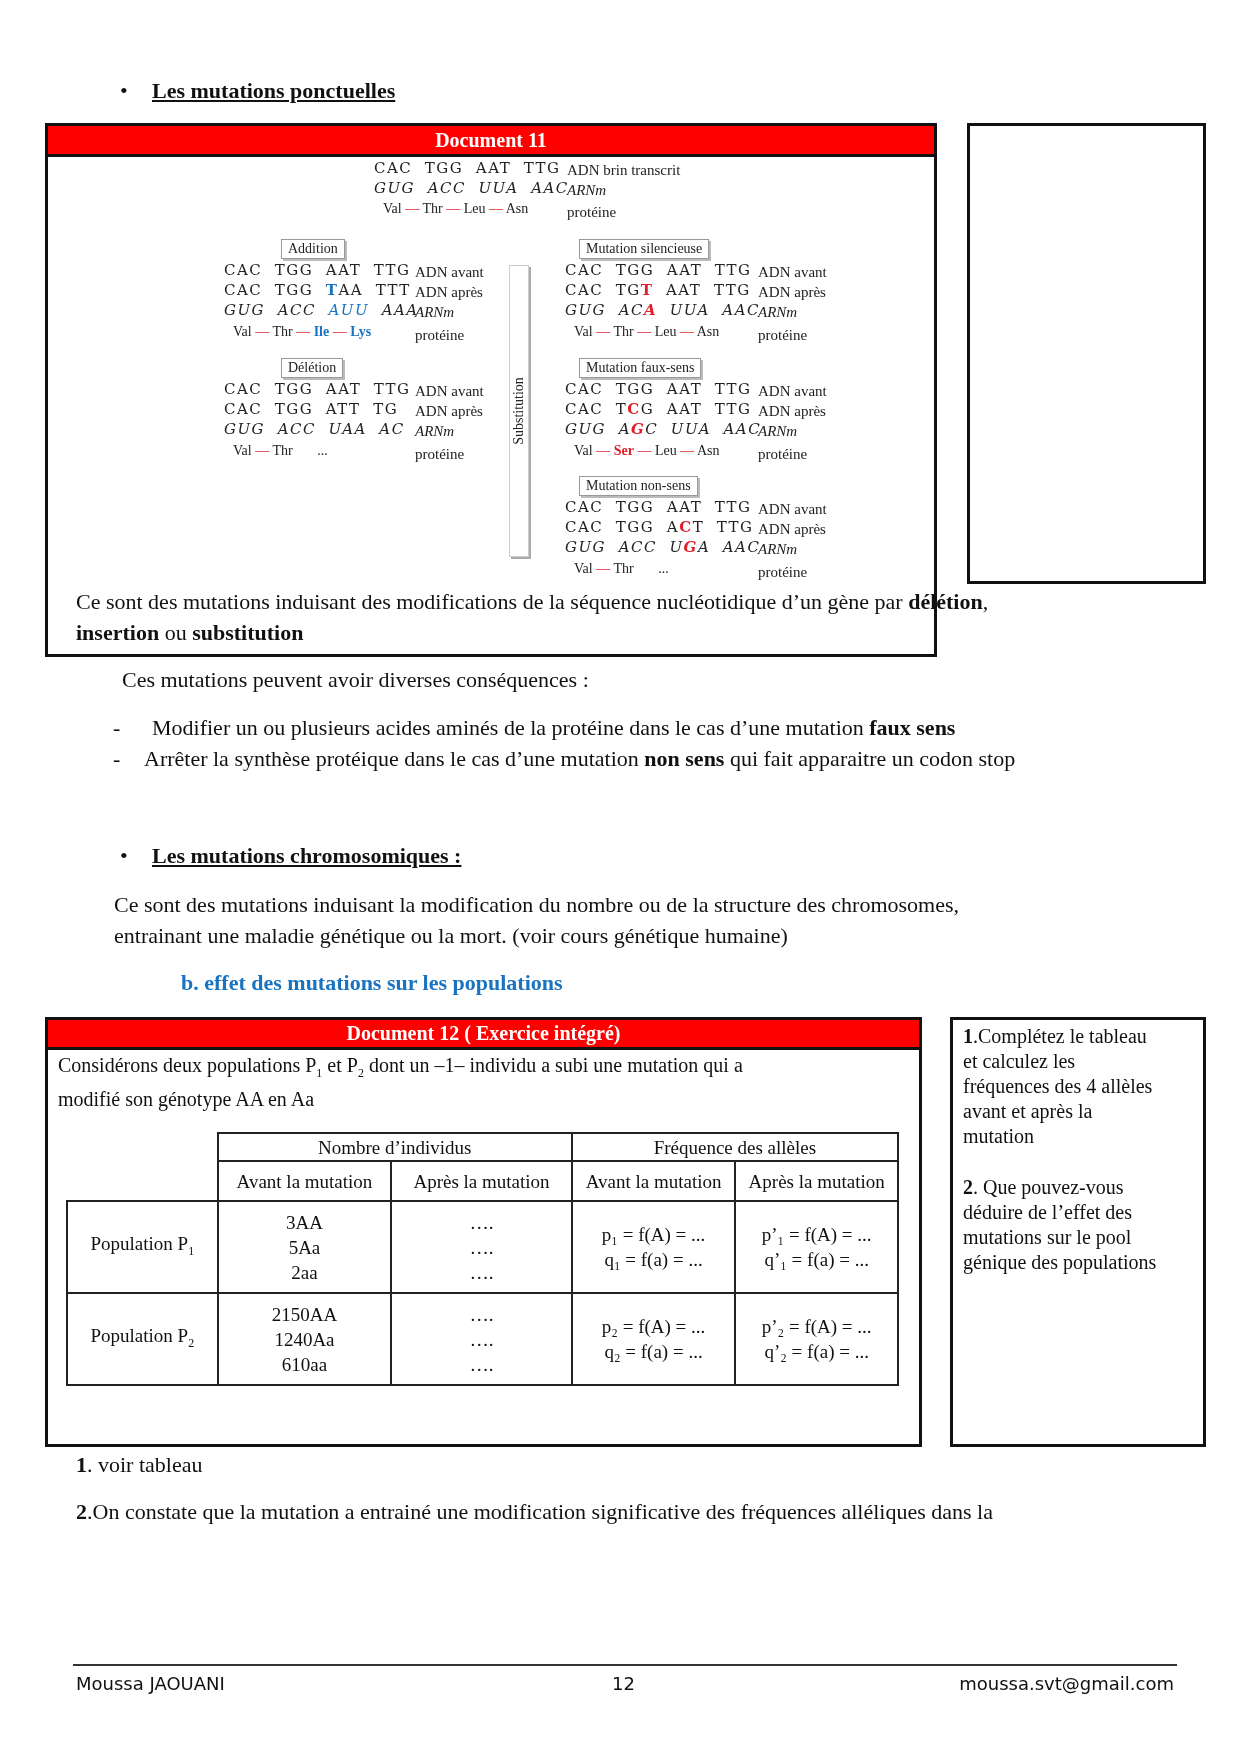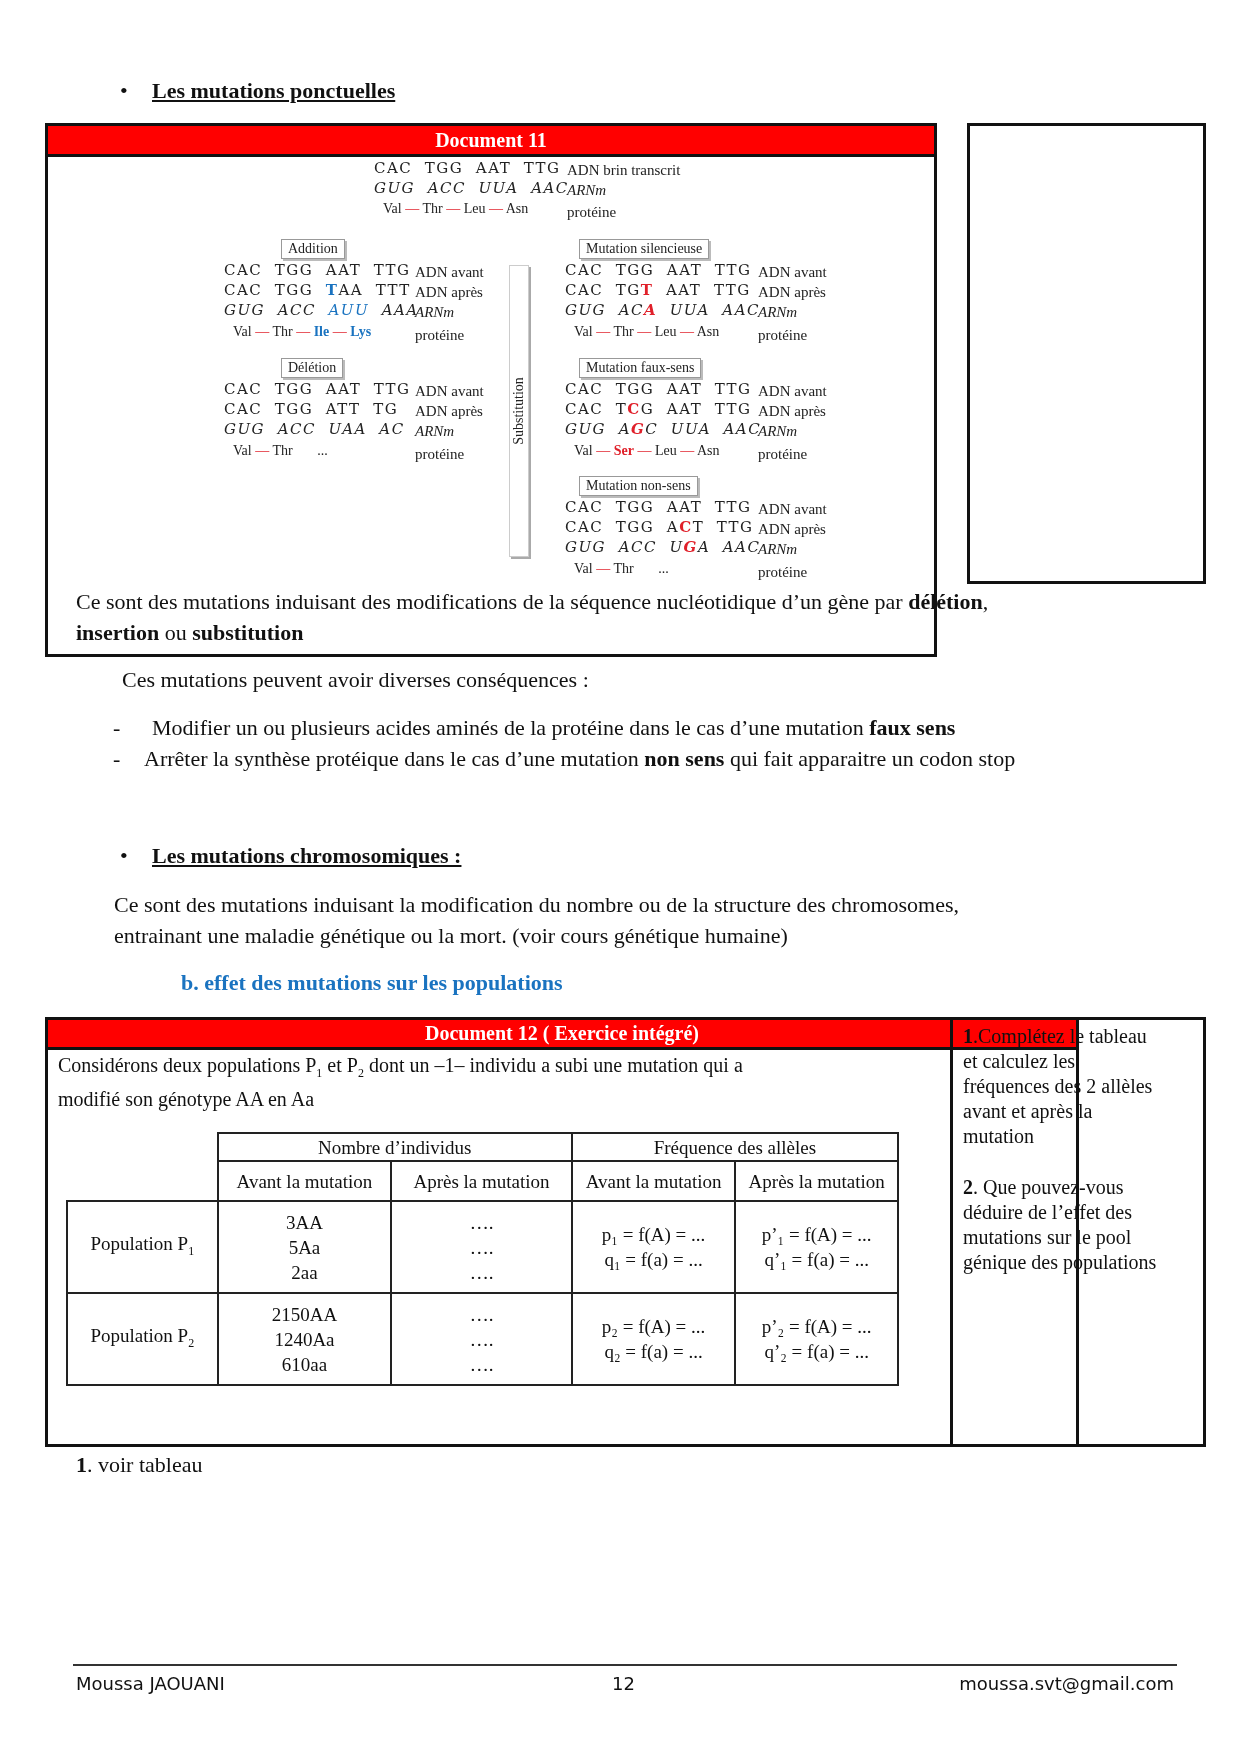--- a/index.html
+++ b/index.html
@@ -142,21 +142,21 @@
   <span class="dot">•</span>
   <span class="txt">Les mutations chromosomiques :</span>
 </div>
 <div class="abs p" style="left:114px; top:889px;">
   <div>Ce sont des mutations induisant la modification du nombre ou de la structure des chromosomes,</div>
   <div>entrainant une maladie génétique ou la mort. (voir cours génétique humaine)</div>
 </div>
 
 <div class="abs" style="left:181px; top:970px; font-size:22px; font-weight:bold; color:#1a73c0; white-space:nowrap;">b. effet des mutations sur les populations</div>
 
-<div class="doc-box" style="left:45px; top:1017px; width:1034px; height:430px;">
+<div class="doc-box" style="left:45px; top:1017px; width:877px; height:430px;">
   <div class="doc-header" style="height:27px; line-height:27px; font-size:20px;">Document  12 ( Exercice intégré)</div>
   <div class="abs" style="left:10px; top:32px; font-size:20px; line-height:26px; white-space:nowrap;">
     <div><span>Considérons deux populations P</span><sub style="font-size:12px;">1</sub><span> et P</span><sub style="font-size:12px;">2</sub><span> dont un –1– individu a subi une mutation qui a</span></div>
     <div>modifié son génotype AA en Aa</div>
   </div>
 </div>
 
 <table class="freq" style="left:66px; top:1132px; width:833px;">
   <colgroup>
     <col style="width:151px">
@@ -220,34 +220,35 @@
           <div>q’₂ = f(a) = ...</div>
         </td>
   </tr>
 </tbody>
   </table>
 
 <div class="empty-box q-box" style="left:950px; top:1017px; width:256px; height:430px; padding:4px 10px;">
   <div>
     <div><b>1</b><span>.Complétez le tableau</span></div>
     <div>et calculez les</div>
-    <div>fréquences des 2 allèles</div>
+    <div>fréquences des 4 allèles</div>
     <div>avant et après la</div>
     <div>mutation</div>
   </div>
   <div style="margin-top:26px;">
     <div><b>2</b><span>. Que pouvez-vous</span></div>
     <div>déduire de l’effet des</div>
     <div>mutations sur le pool</div>
     <div>génique des populations</div>
   </div>
 </div>
 
 <div class="abs p" style="left:76px; top:1449px;">
   <b>1</b><span>. voir tableau</span>
 </div>
 <div class="abs p" style="left:76px; top:1496px;">
+  <div><b>2</b><span>.On constate que la mutation a entrainé une modification significative des fréquences alléliques dans la</span></div>
 </div>
 
 <div class="abs" style="left:73px; top:1664px; width:1104px; height:0; border-top:2px solid #333;"></div>
 <div class="abs footer" style="left:76px; top:1673px;">Moussa JAOUANI</div>
 <div class="abs footer" style="left:612px; top:1673px;">12</div>
 <div class="abs footer" style="right:66px; top:1673px;">moussa.svt@gmail.com</div>
 
 </body></html>

